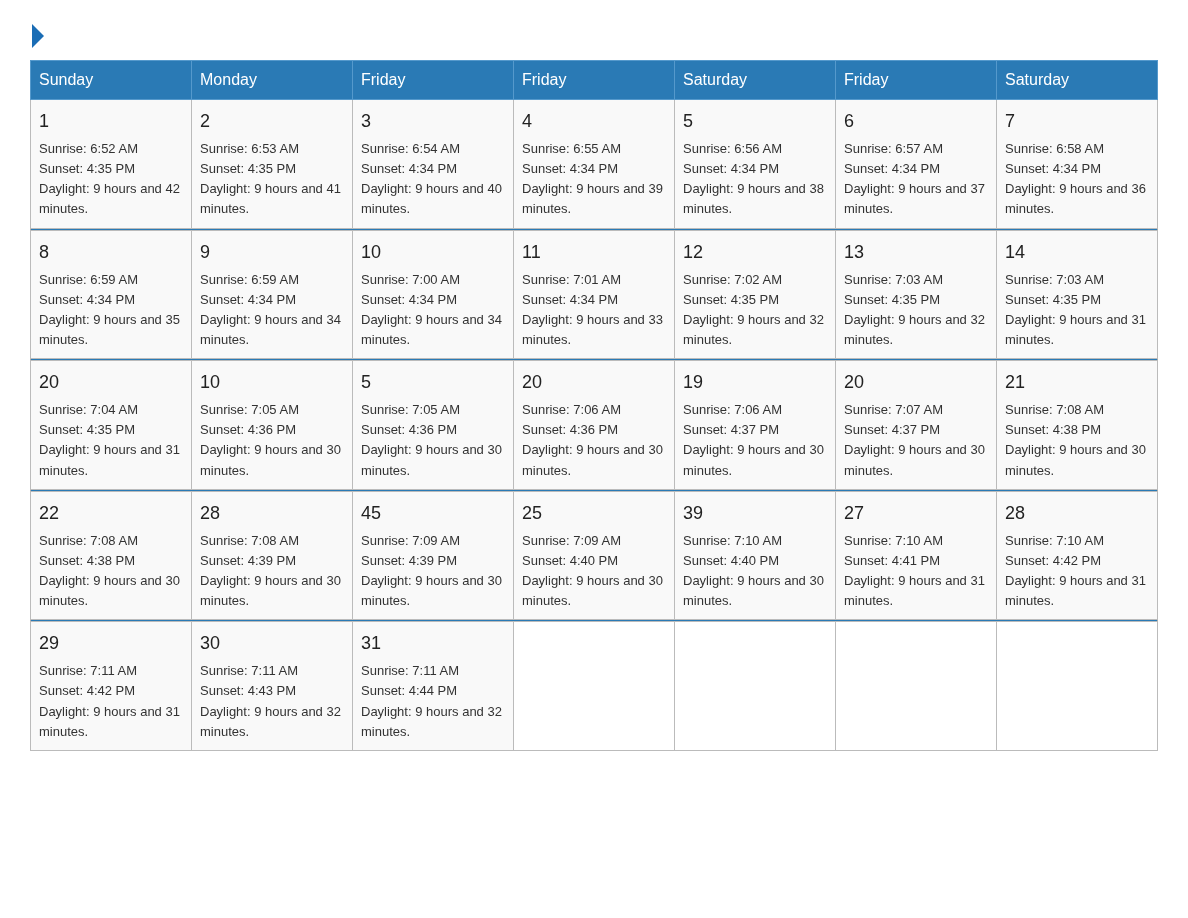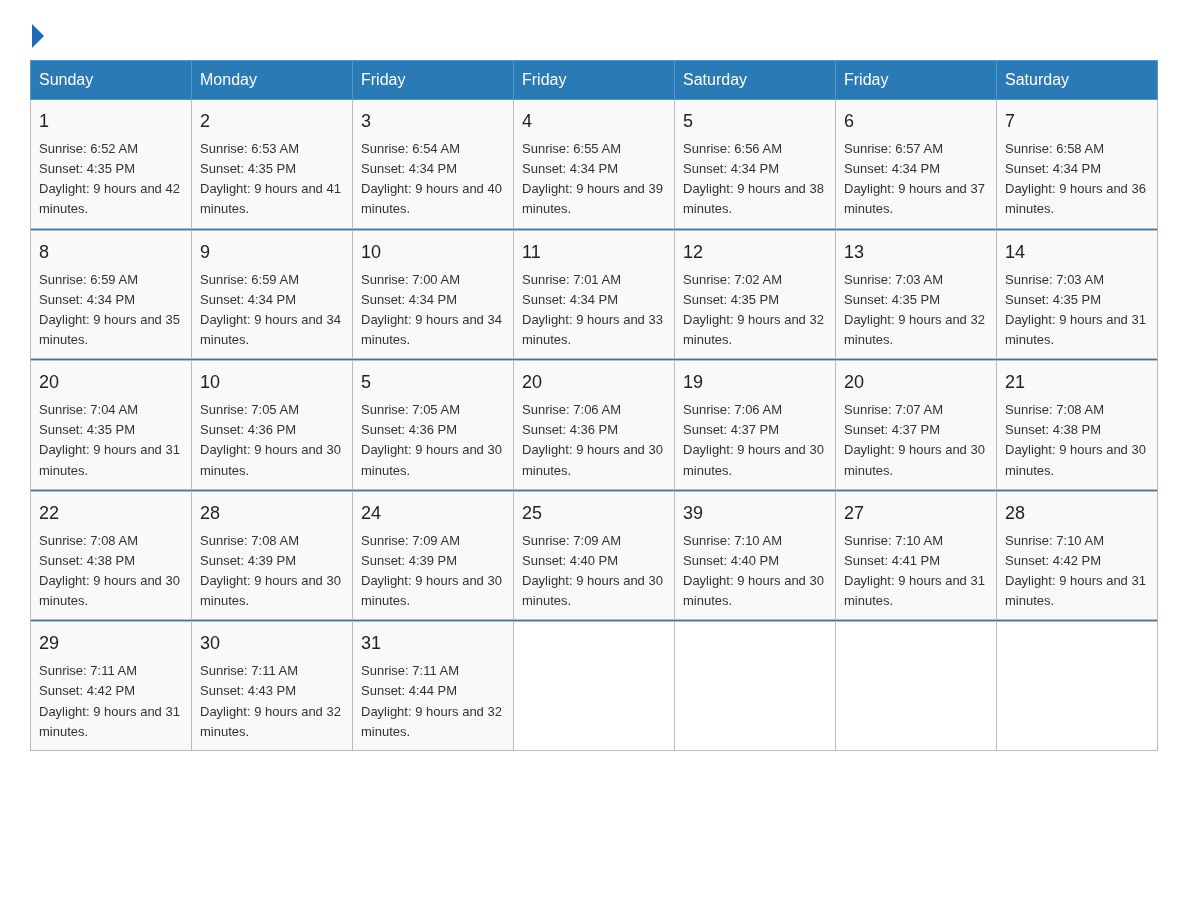--- a/index.html
+++ b/index.html
@@ -246,21 +246,21 @@
       <tr>
         <td>
         <span class="day-number">22</span>
         <span class="day-info">Sunrise: 7:08 AM<br>Sunset: 4:38 PM<br>Daylight: 9 hours and 30 minutes.</span>
       </td>
         <td>
         <span class="day-number">28</span>
         <span class="day-info">Sunrise: 7:08 AM<br>Sunset: 4:39 PM<br>Daylight: 9 hours and 30 minutes.</span>
       </td>
         <td>
-        <span class="day-number">24</span>
+        <span class="day-number">45</span>
         <span class="day-info">Sunrise: 7:09 AM<br>Sunset: 4:39 PM<br>Daylight: 9 hours and 30 minutes.</span>
       </td>
         <td>
         <span class="day-number">25</span>
         <span class="day-info">Sunrise: 7:09 AM<br>Sunset: 4:40 PM<br>Daylight: 9 hours and 30 minutes.</span>
       </td>
         <td>
         <span class="day-number">39</span>
         <span class="day-info">Sunrise: 7:10 AM<br>Sunset: 4:40 PM<br>Daylight: 9 hours and 30 minutes.</span>
       </td>

